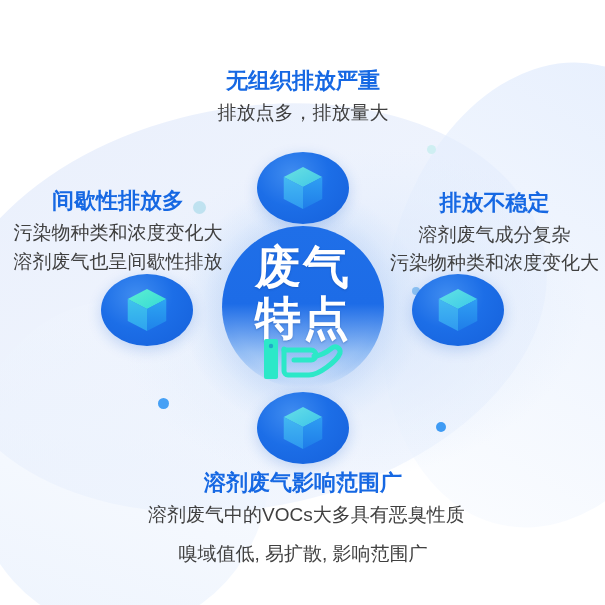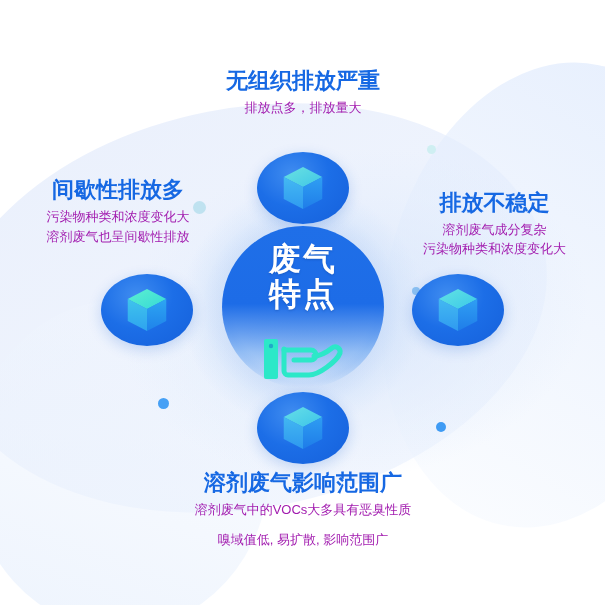--- a/index.html
+++ b/index.html
@@ -102,21 +102,21 @@
     background: linear-gradient(180deg, #1f6fe8 0%, #1d6ce7 48%, rgba(96,160,240,0.55) 78%, rgba(222,236,253,0.12) 100%);
     display: flex;
     flex-direction: column;
     align-items: center;
     justify-content: flex-start;
     padding-top: 16px;
     box-sizing: border-box;
   }
   .hub-line {
     color: #ffffff;
-    font-size: 32px;
+    font-size: 46px;
     font-weight: bold;
     line-height: 1.10;
     letter-spacing: 2px;
     text-shadow: 0 1px 2px rgba(14,60,140,0.35);
     text-align: right;
   }
   .hub-icon {
     position: absolute;
     left: 50%;
     top: 104px;
@@ -142,22 +142,22 @@
   
   .block { position: absolute; }
   .block .title {
     color: #1668e3;
     font-weight: bold;
     font-size: 22px;
     line-height: 1.2;
     white-space: nowrap;
   }
   .block .sub {
-    color: #a21caf;
-    font-size: 13px;
+    color: #404040;
+    font-size: 19px;
     line-height: 1.45;
     white-space: nowrap;
     margin-top: 5px;
   }
   .block.center-al { text-align: center; }
   .block.center-al .title,
   .block.center-al .sub { width: 100%; }
 </style>
 </head>
 <body>
@@ -201,21 +201,21 @@
           <stop offset="0" stop-color="#2f9ff3"></stop>
             <stop offset="1" stop-color="#1f7de9"></stop>
         </linearGradient>
       </defs>
       <polygon points="24,2 45,13 24,24 3,13" fill="url(#cubeTopA)"></polygon>
       <polygon points="3,13 24,24 24,48 3,37" fill="url(#cubeLeftA)"></polygon>
       <polygon points="45,13 45,37 24,48 24,24" fill="url(#cubeRightA)"></polygon>
     </svg>
   </div>
 
-  <div class="block center-al" style="left:3px; top:177px; width:230px;">
+  <div class="block center-al" style="left:3px; top:188px; width:230px;">
     <div class="title">间歇性排放多</div>
     <div class="sub">污染物种类和浓度变化大</div>
     <div class="sub" style="margin-top:1px;">溶剂废气也呈间歇性排放</div>
   </div>
 
   <div class="node" style="left:101px; top:274px;">
     <svg class="node-cube" viewBox="0 0 48 50">
       <defs>
         <linearGradient id="cubeTopB" x1="0" y1="0" x2="1" y2="1">
           <stop offset="0" stop-color="#5df0cf"></stop>

